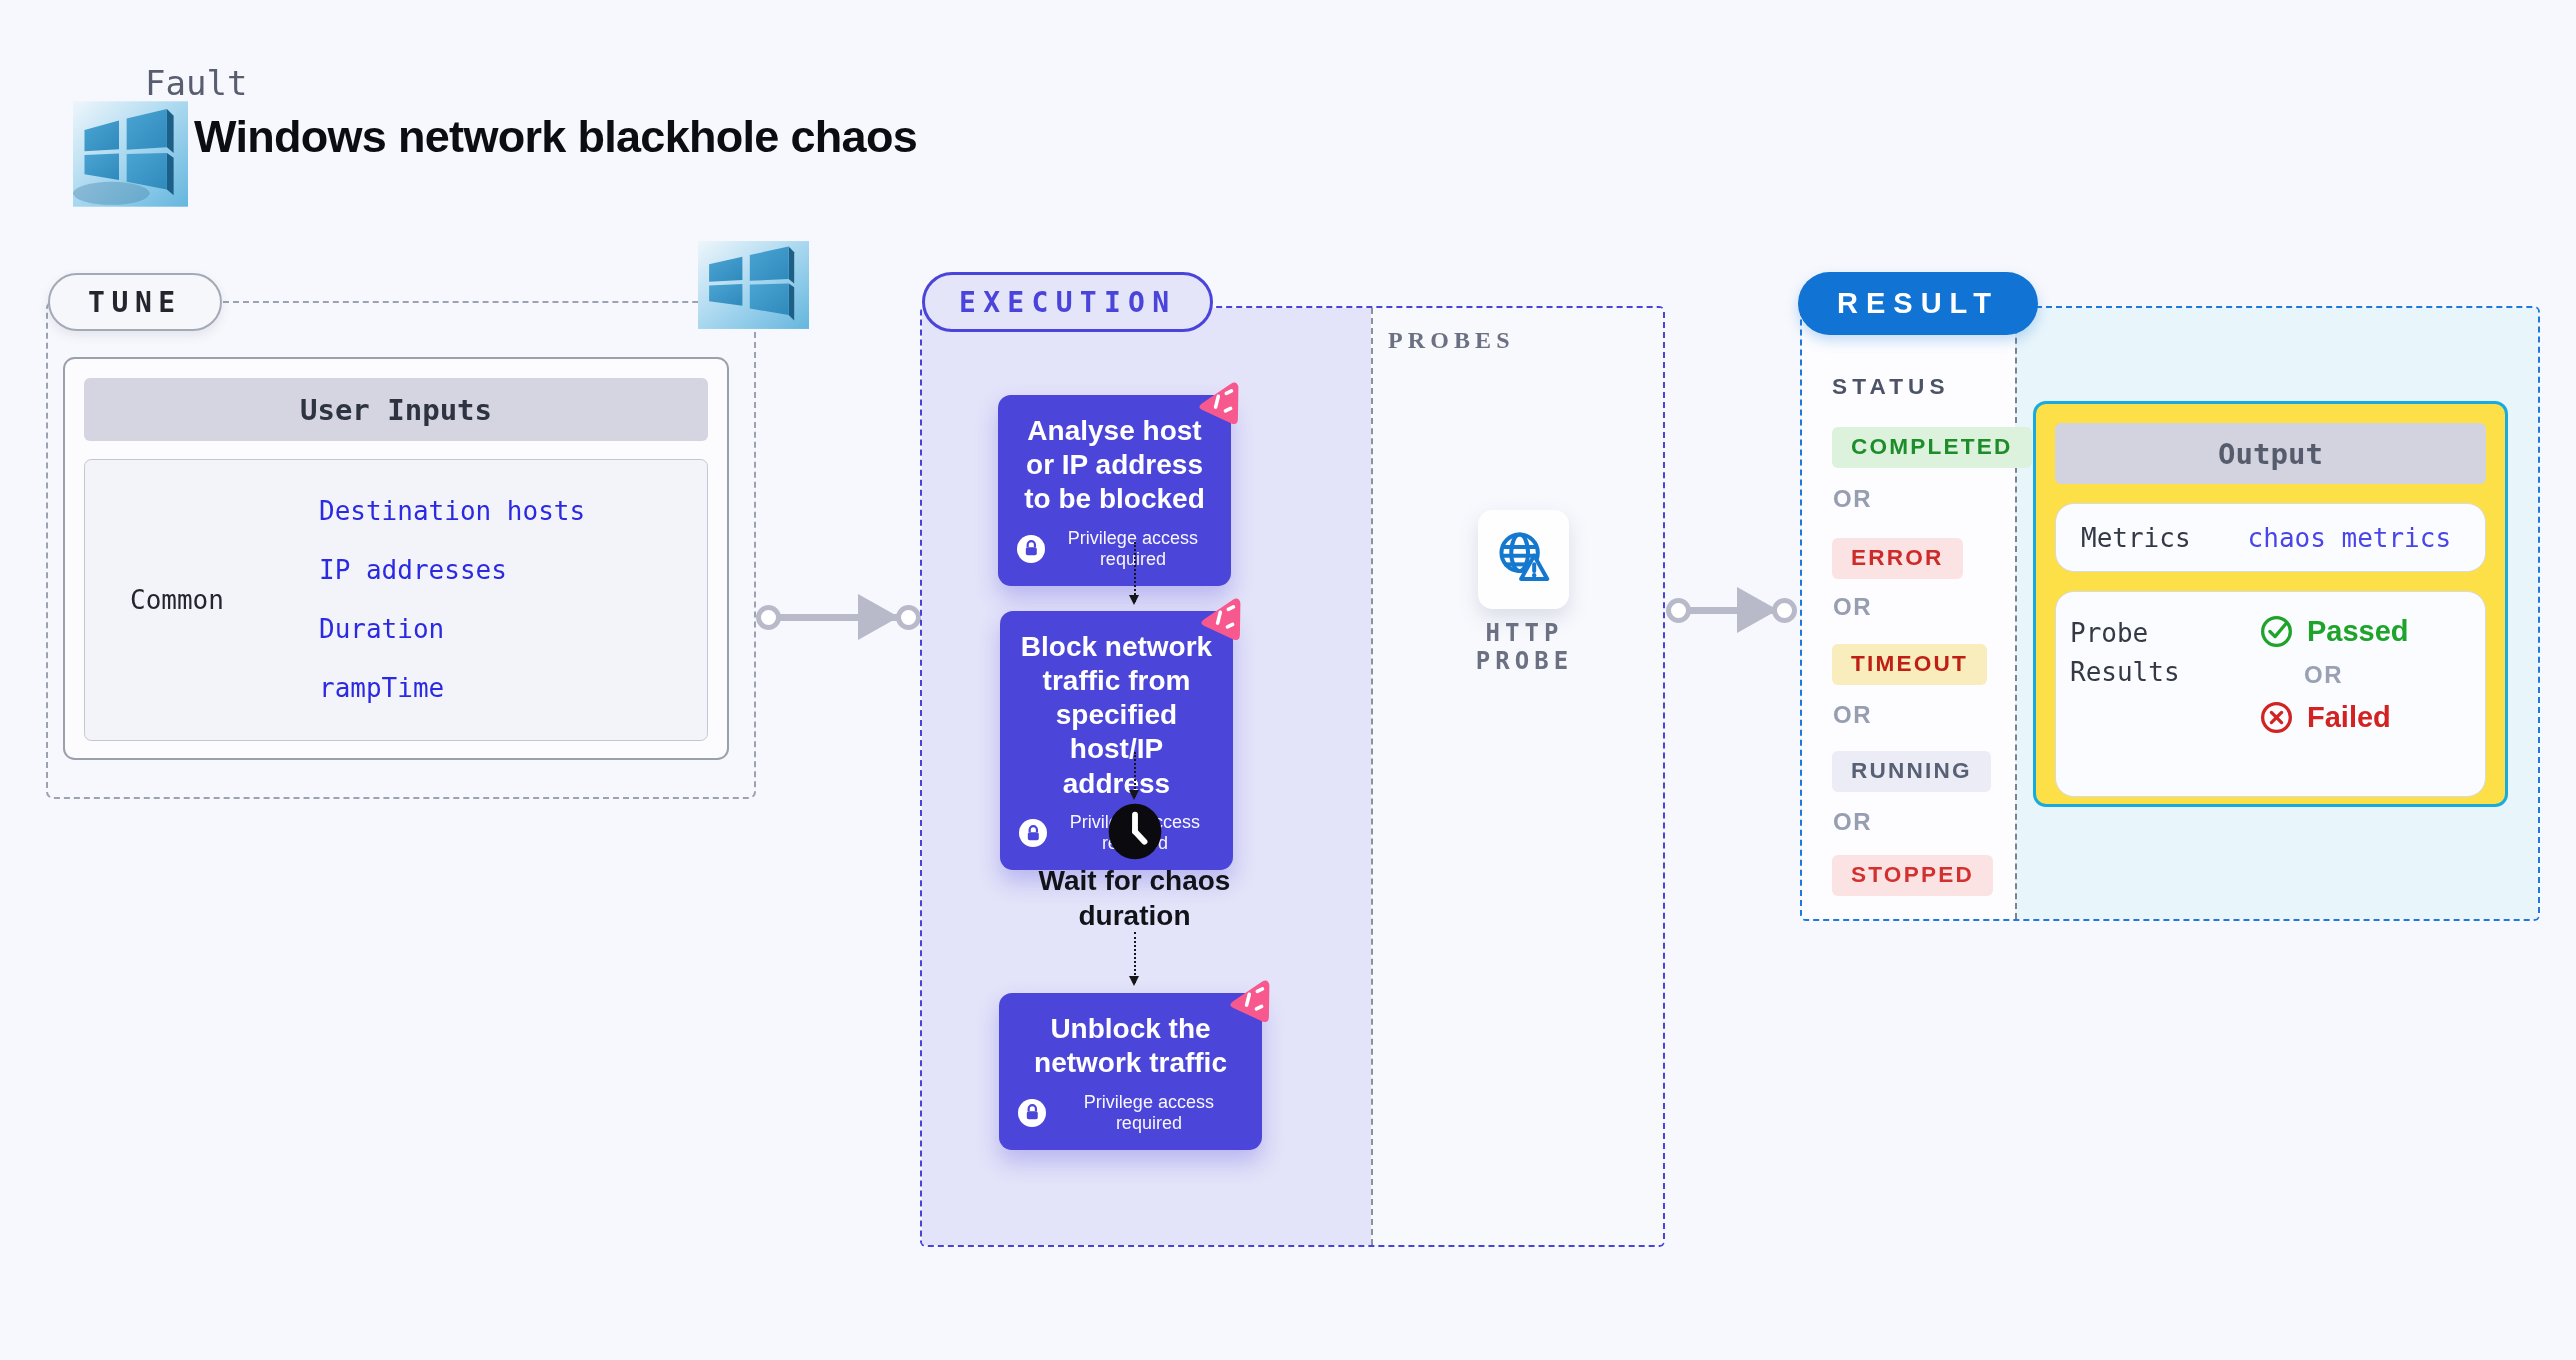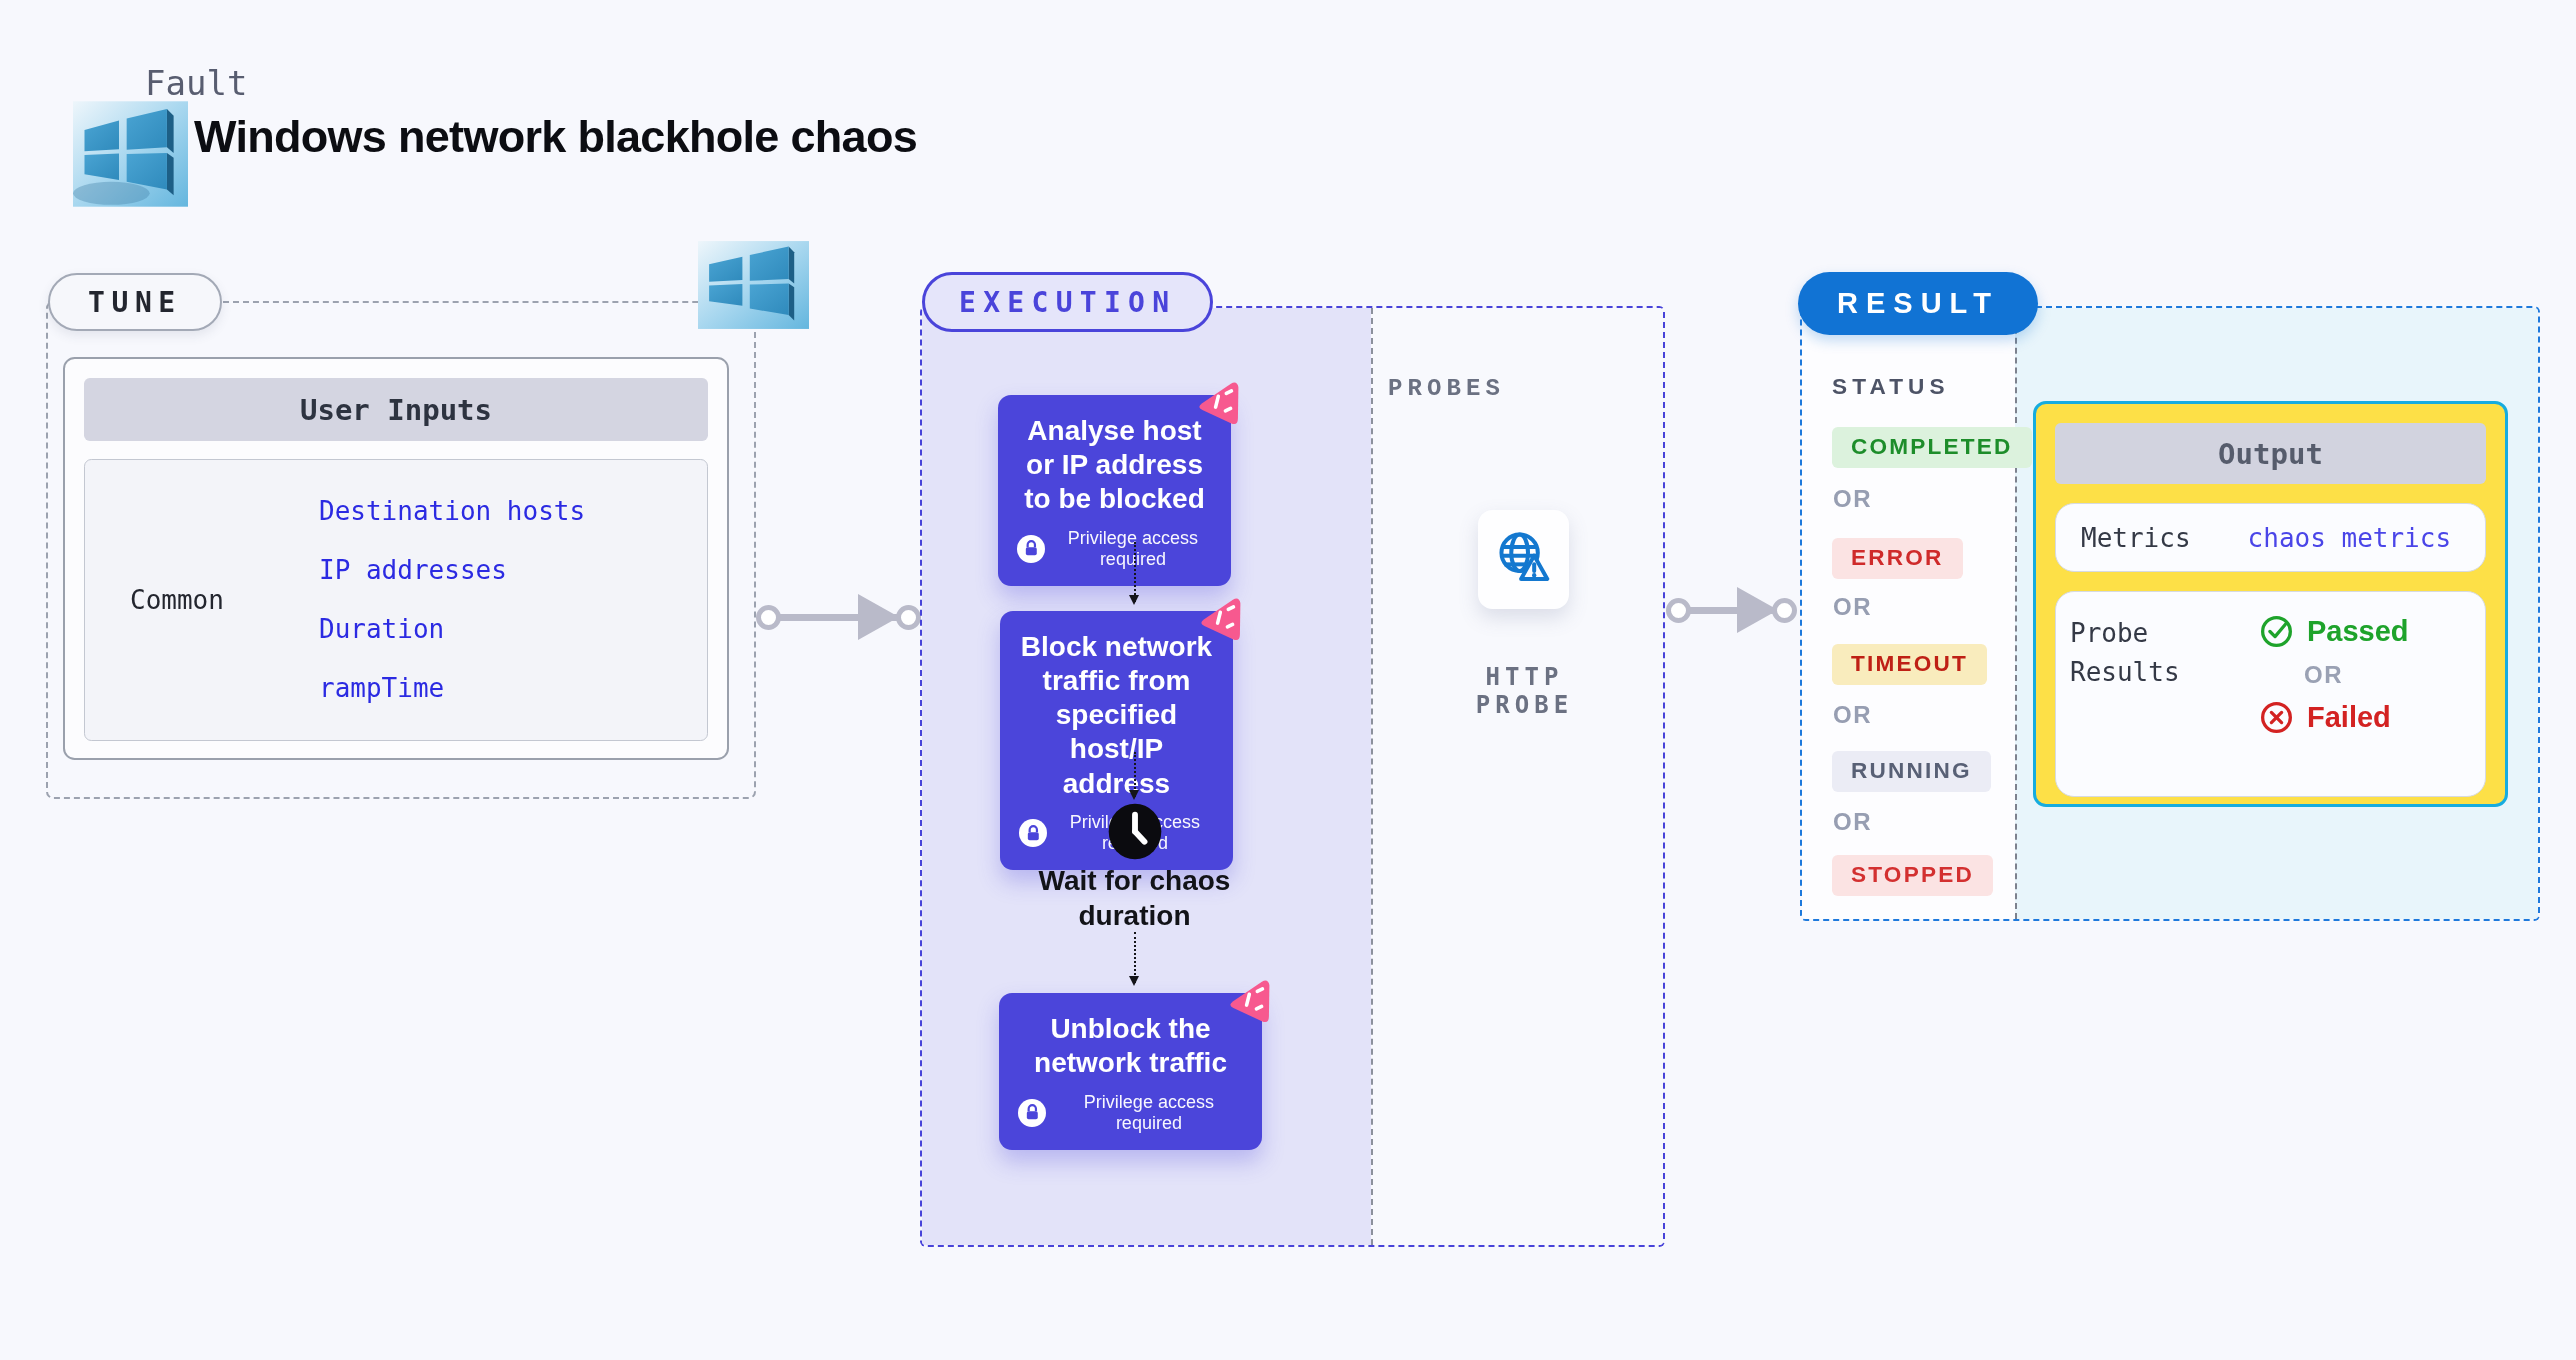--- a/index.html
+++ b/index.html
@@ -42,37 +42,37 @@
   .conn-circle.left { left:0; } .conn-circle.right { right:0; }
   .conn-arrow { position:absolute; right:22px; top:5.8px; width:0; height:0; border-top:23.4px solid transparent; border-bottom:23.4px solid transparent; border-left:41px solid #b9bac9; }
 
   .dotted-arrow { position:absolute; width:0; border-left:2.9px dotted #15151a; }
   .dotted-arrow::after { content:""; position:absolute; left:-6.6px; bottom:-2.9px; border-left:5.8px solid transparent; border-right:5.8px solid transparent; border-top:10.2px solid #15151a; }
 
   
   .exec-box { position:absolute; left:920px; top:306px; width:745px; height:941px; border:2.9px dashed #4843d9; border-radius:5.8px; overflow:hidden; }
   .exec-fill { position:absolute; left:0; top:0; bottom:0; width:449px; background:#e3e3f9; }
   .probes-fill { position:absolute; left:449px; top:0; bottom:0; right:0; background:#f8f9fd; border-left:2.2px dashed #8c919d; }
-  .zone-label { position:absolute; font-family:Liberation Mono, monospace; font-weight:bold; font-size:24px; color:#6b7182; letter-spacing:5.1px;margin-top:48px; }
+  .zone-label { position:absolute; font-family:Liberation Serif, serif; font-weight:bold; font-size:24px; color:#6b7182; letter-spacing:5.1px; }
   #probes-label { left:1388px; top:327px; }
 
   .step-card { position:absolute; width:233px; background:#4b45da; border-radius:13px; color:#fff; text-align:center;
                padding:19px 19px 16px; box-shadow:0 11.7px 22px rgba(75,69,218,.28); }
   .step-title { font-size:28px; font-weight:bold; line-height:1.22; }
   .lock-row { margin-top:11.7px; display:flex; align-items:center; justify-content:center; gap:8.8px; }
   .lock-circle { width:28px; height:28px; border-radius:50%; background:#fff; display:flex; align-items:center; justify-content:center; flex:0 0 auto; }
   .lock-text { font-size:18px; color:rgba(255,255,255,.96); }
   .ribbon { position:absolute; top:-20.5px; right:-16px; width:57px; height:57px; }
 
   .clock-wrap { position:absolute; left:1107px; top:803px; width:56px; height:57px; }
   .wait-label { position:absolute; left:1030px; top:863px; width:209px; text-align:center; font-size:28px; font-weight:bold; color:#121318; line-height:1.25; }
 
   .http-card { position:absolute; left:1478px; top:510px; width:91px; height:99px; background:#fefeff; border-radius:14.6px;
                box-shadow:0 8.8px 20.5px rgba(90,100,140,.18); display:flex; align-items:center; justify-content:center; }
-  #http-probe-label { position:absolute; left:1429px; top:619px; width:191px; text-align:center; font-family:"DejaVu Sans Mono",monospace; font-weight:bold; font-size:24px; color:#6b7182; letter-spacing:5.1px;margin-top:44px; }
+  #http-probe-label { position:absolute; left:1429px; top:619px; width:191px; text-align:center; font-family:"DejaVu Sans Mono",monospace; font-weight:bold; font-size:24px; color:#6b7182; letter-spacing:5.1px; }
 
   
   .result-box { position:absolute; left:1800px; top:306px; width:740px; height:615px; border:2.9px dashed #1d79dc; border-radius:5.8px; overflow:hidden; }
   .status-fill { position:absolute; left:0; top:0; bottom:0; width:213px; background:#fdfdff; }
   .result-fill { position:absolute; left:213px; top:0; bottom:0; right:0; background:#e8f5fb; border-left:2.2px dashed #7d828e; }
   #status-title { position:absolute; left:1832px; top:374px; font-size:22.6px; font-weight:bold; color:#4d5366; letter-spacing:5.1px; }
   .status-badge { position:absolute; left:1832px; display:inline-block; padding:7.3px 19px; border-radius:5.8px; font-weight:bold; font-size:22.6px; letter-spacing:2.2px; }
   .badge-completed { background:#dcf2dd; color:#1d8d2a; }
   .badge-error     { background:#fbe3e3; color:#cf2a2a; }
   .badge-timeout   { background:#f9ecbd; color:#bf2015; }

